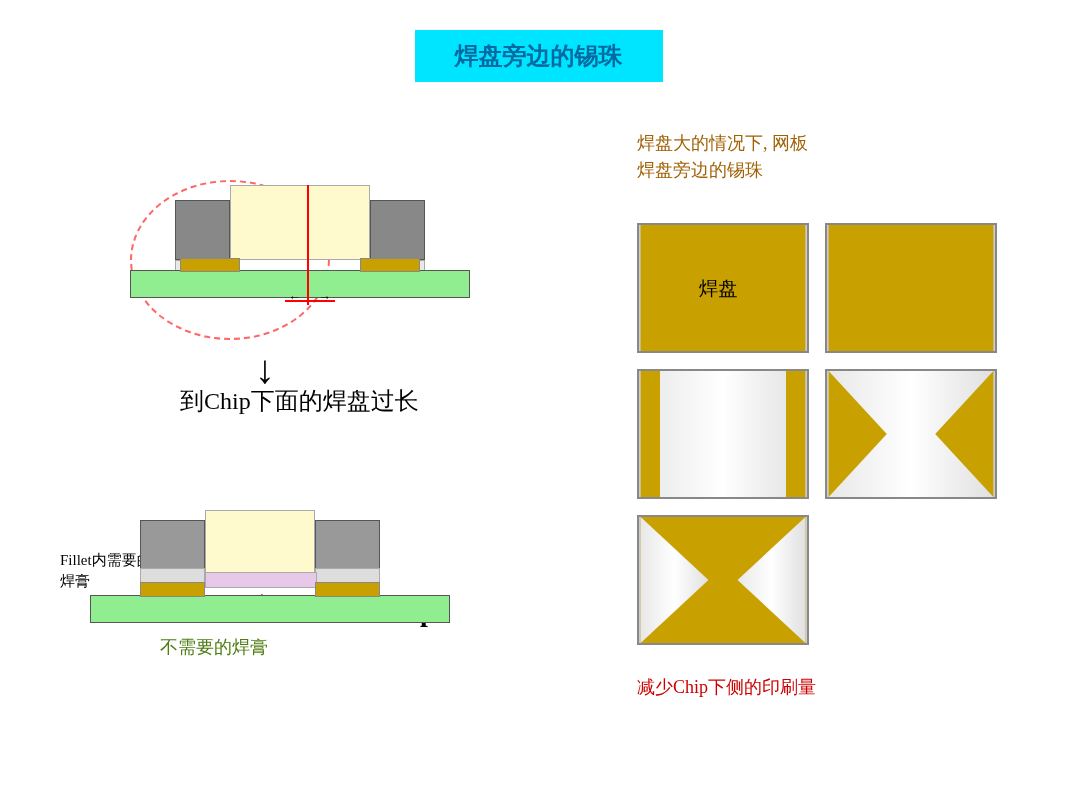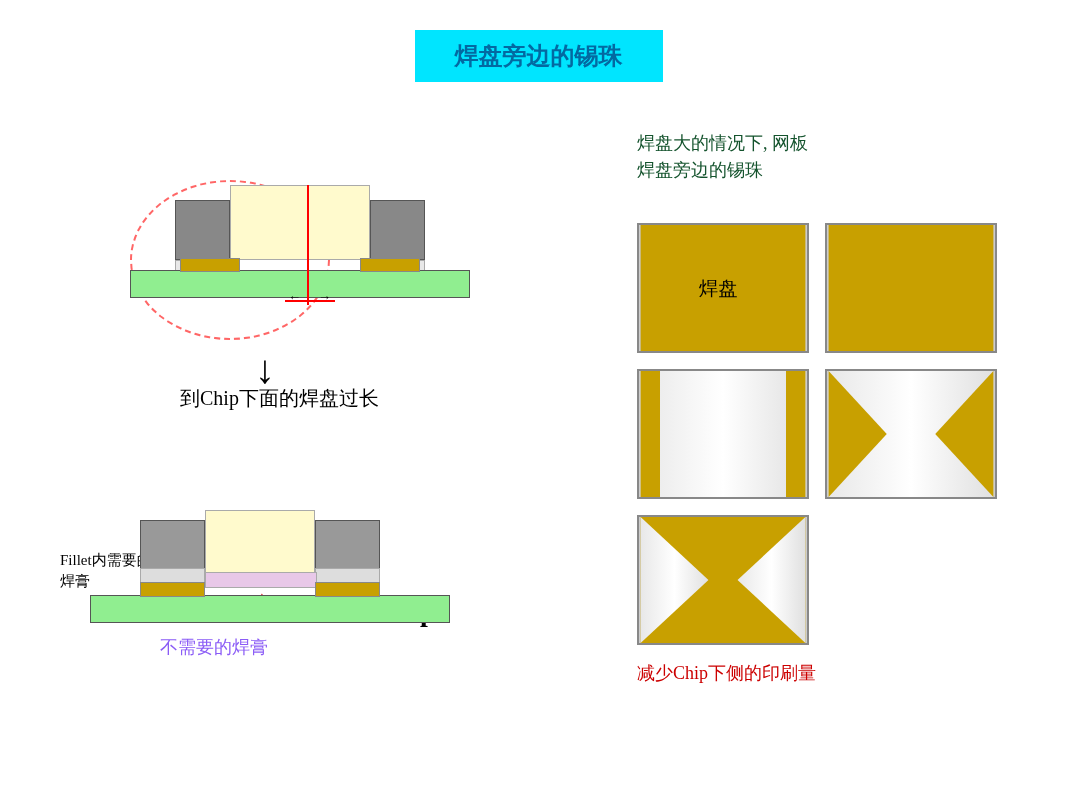--- a/index.html
+++ b/index.html
@@ -161,21 +161,21 @@
       font-size: 40px;
       color: #000;
       line-height: 1;
     }
 
     
     .text-top-desc {
       position: absolute;
       left: 120px;
       top: 265px;
-      font-size: 20px;
+      font-size: 24px;
       color: #000;
     }
 
     
     .bottom-diagram {
       position: absolute;
       left: 0px;
       top: 320px;
       width: 430px;
       height: 220px;
@@ -302,34 +302,34 @@
       color: #cc0000;
       font-size: 20px;
     }
 
     
     .text-bottom-desc {
       position: absolute;
       left: 100px;
       top: 195px;
       font-size: 18px;
-      color: #8b5cf6;
+      color: #4d7c0f;
     }
 
     
     .right-section {
       position: absolute;
       right: 60px;
       top: 130px;
       width: 380px;
     }
 
     .right-desc-text {
       font-size: 18px;
-      color: #14532d;
+      color: #a16207;
       line-height: 1.5;
       margin-bottom: 20px;
     }
 
     
     .pad-grid {
       display: grid;
       grid-template-columns: 1fr 1fr;
       grid-template-rows: repeat(3, 130px);
       gap: 16px;
@@ -338,21 +338,21 @@
     }
 
     .pad-cell {
       border: 2px solid #888;
       position: relative;
       overflow: hidden;
       background: #ccc;
     }
 
     .bottom-note {
-      margin-top: 16px;
+      margin-top: 30px;
       font-size: 18px;
       color: #cc0000;
     }
 
     
     .cell-svg {
       width: 100%;
       height: 100%;
     }
   </style>

